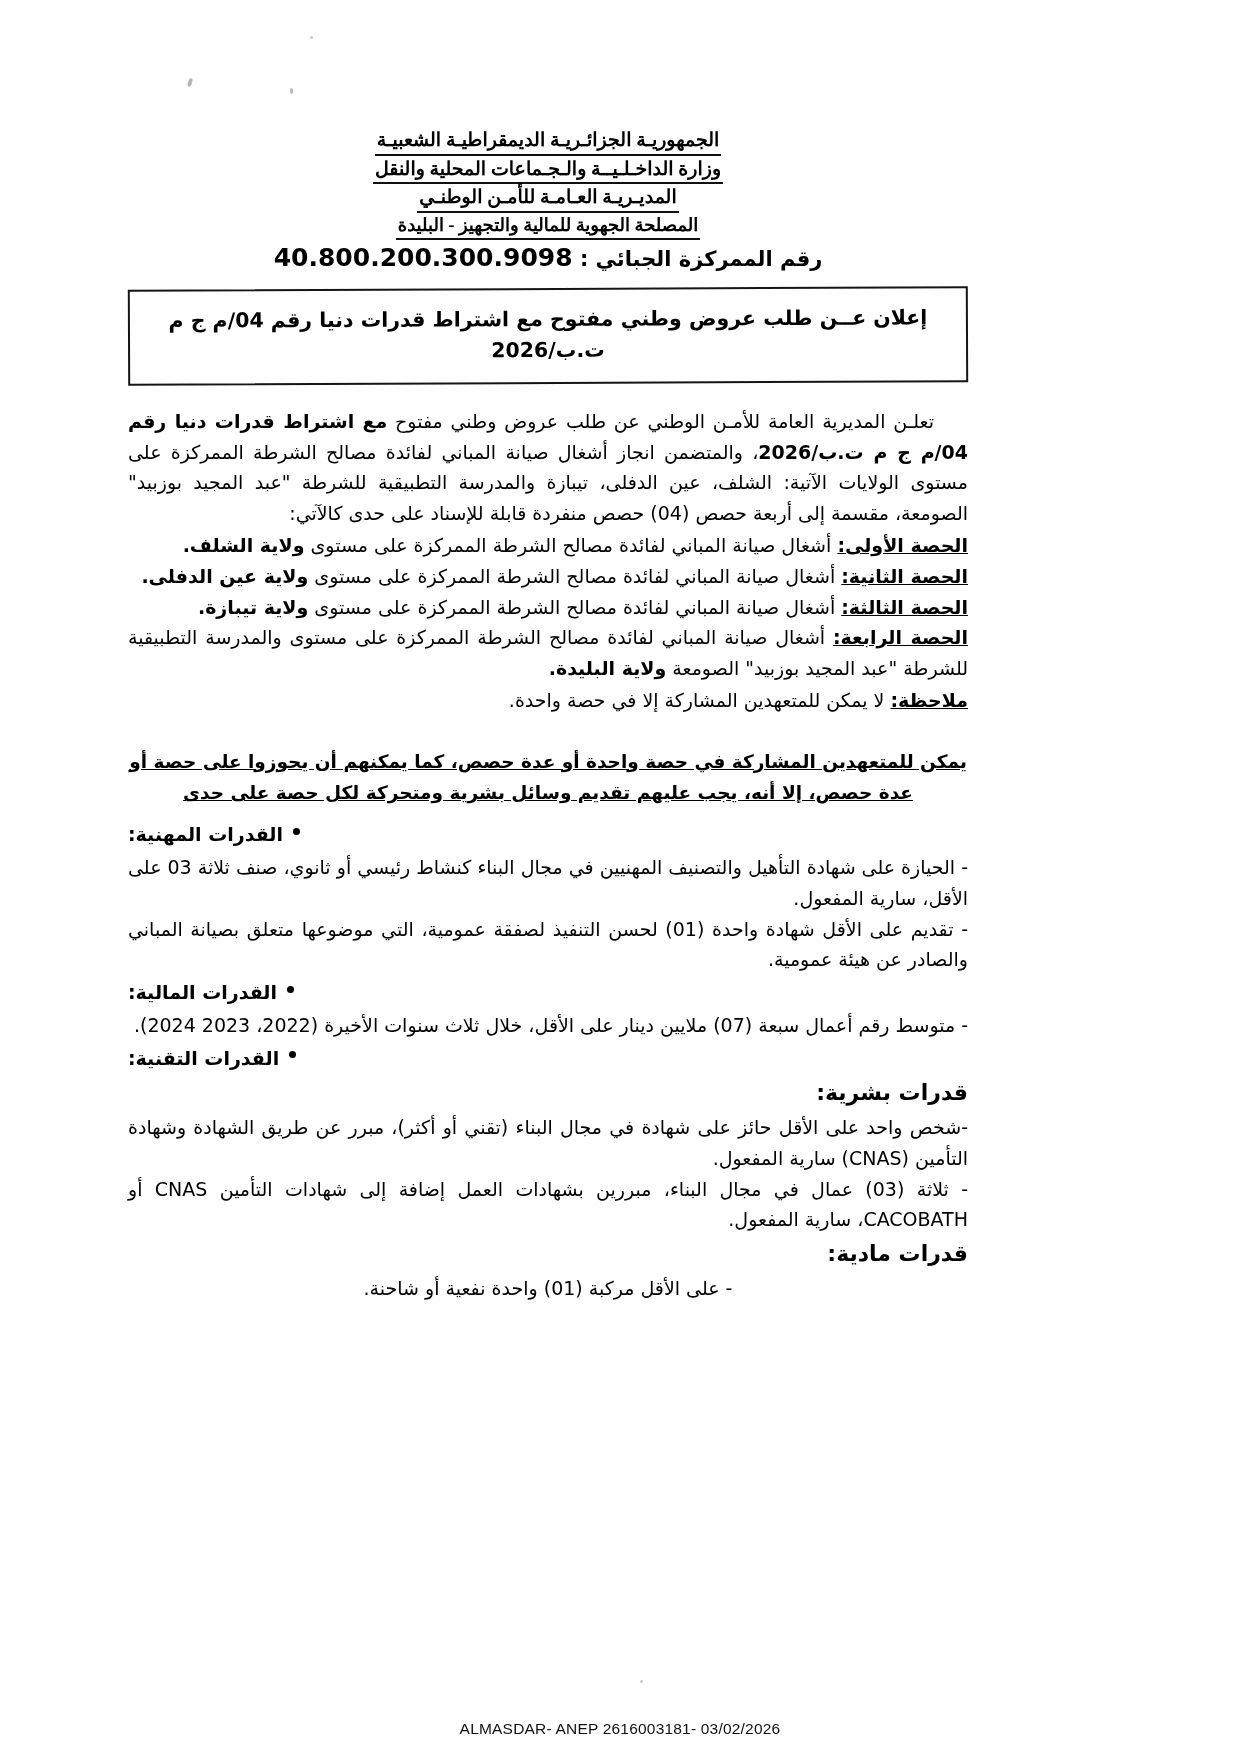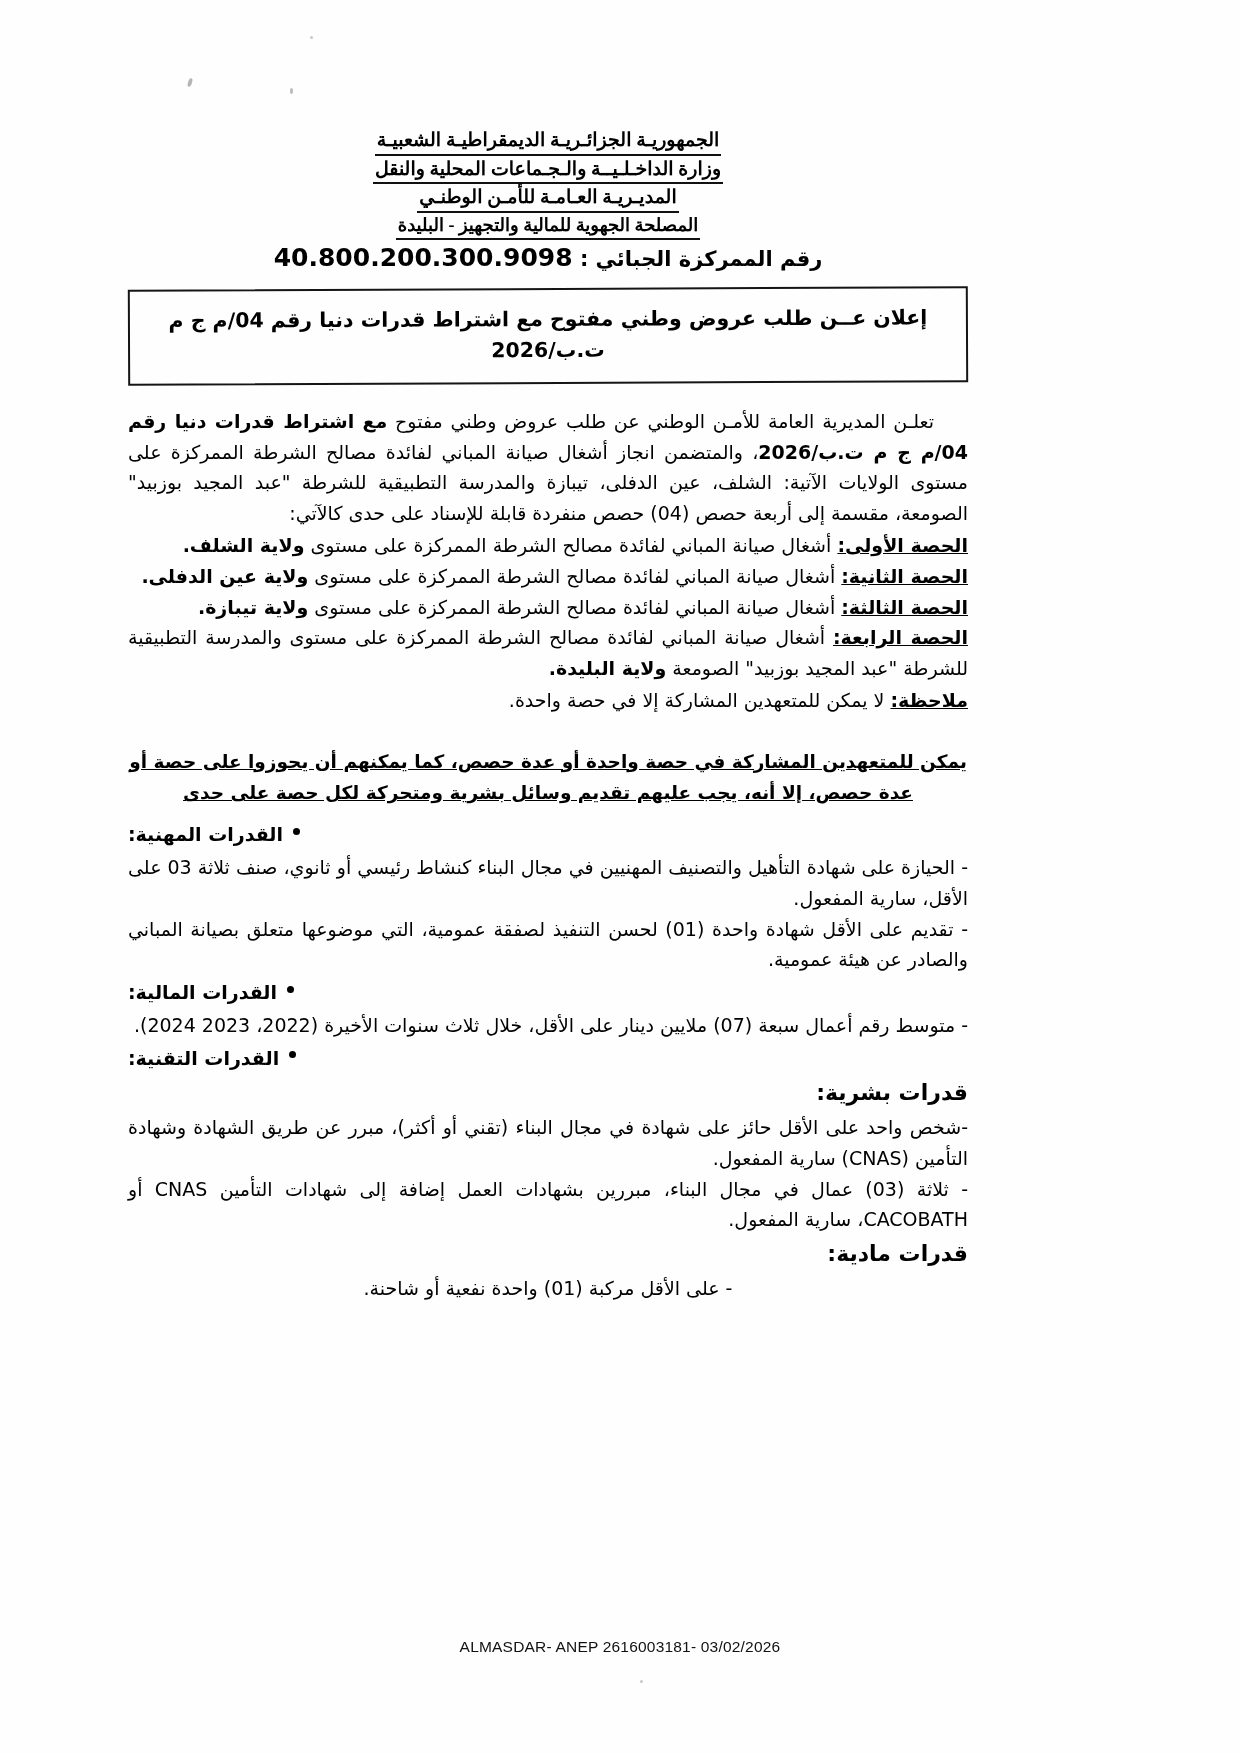--- a/index.html
+++ b/index.html
@@ -166,21 +166,21 @@
     text-align: right;
     margin: 1px 0;
     font-size: 22px;
   }
 
   
   .footer {
     position: absolute;
     left: 0;
     right: 0;
-    top: 1638px;
+    top: 1720px;
     text-align: center;
     direction: ltr;
     font-size: 15.5px;
     letter-spacing: 0.2px;
     color: #111;
     font-family: "Liberation Sans", sans-serif;
   }
 </style>
 </head>
 <body>

